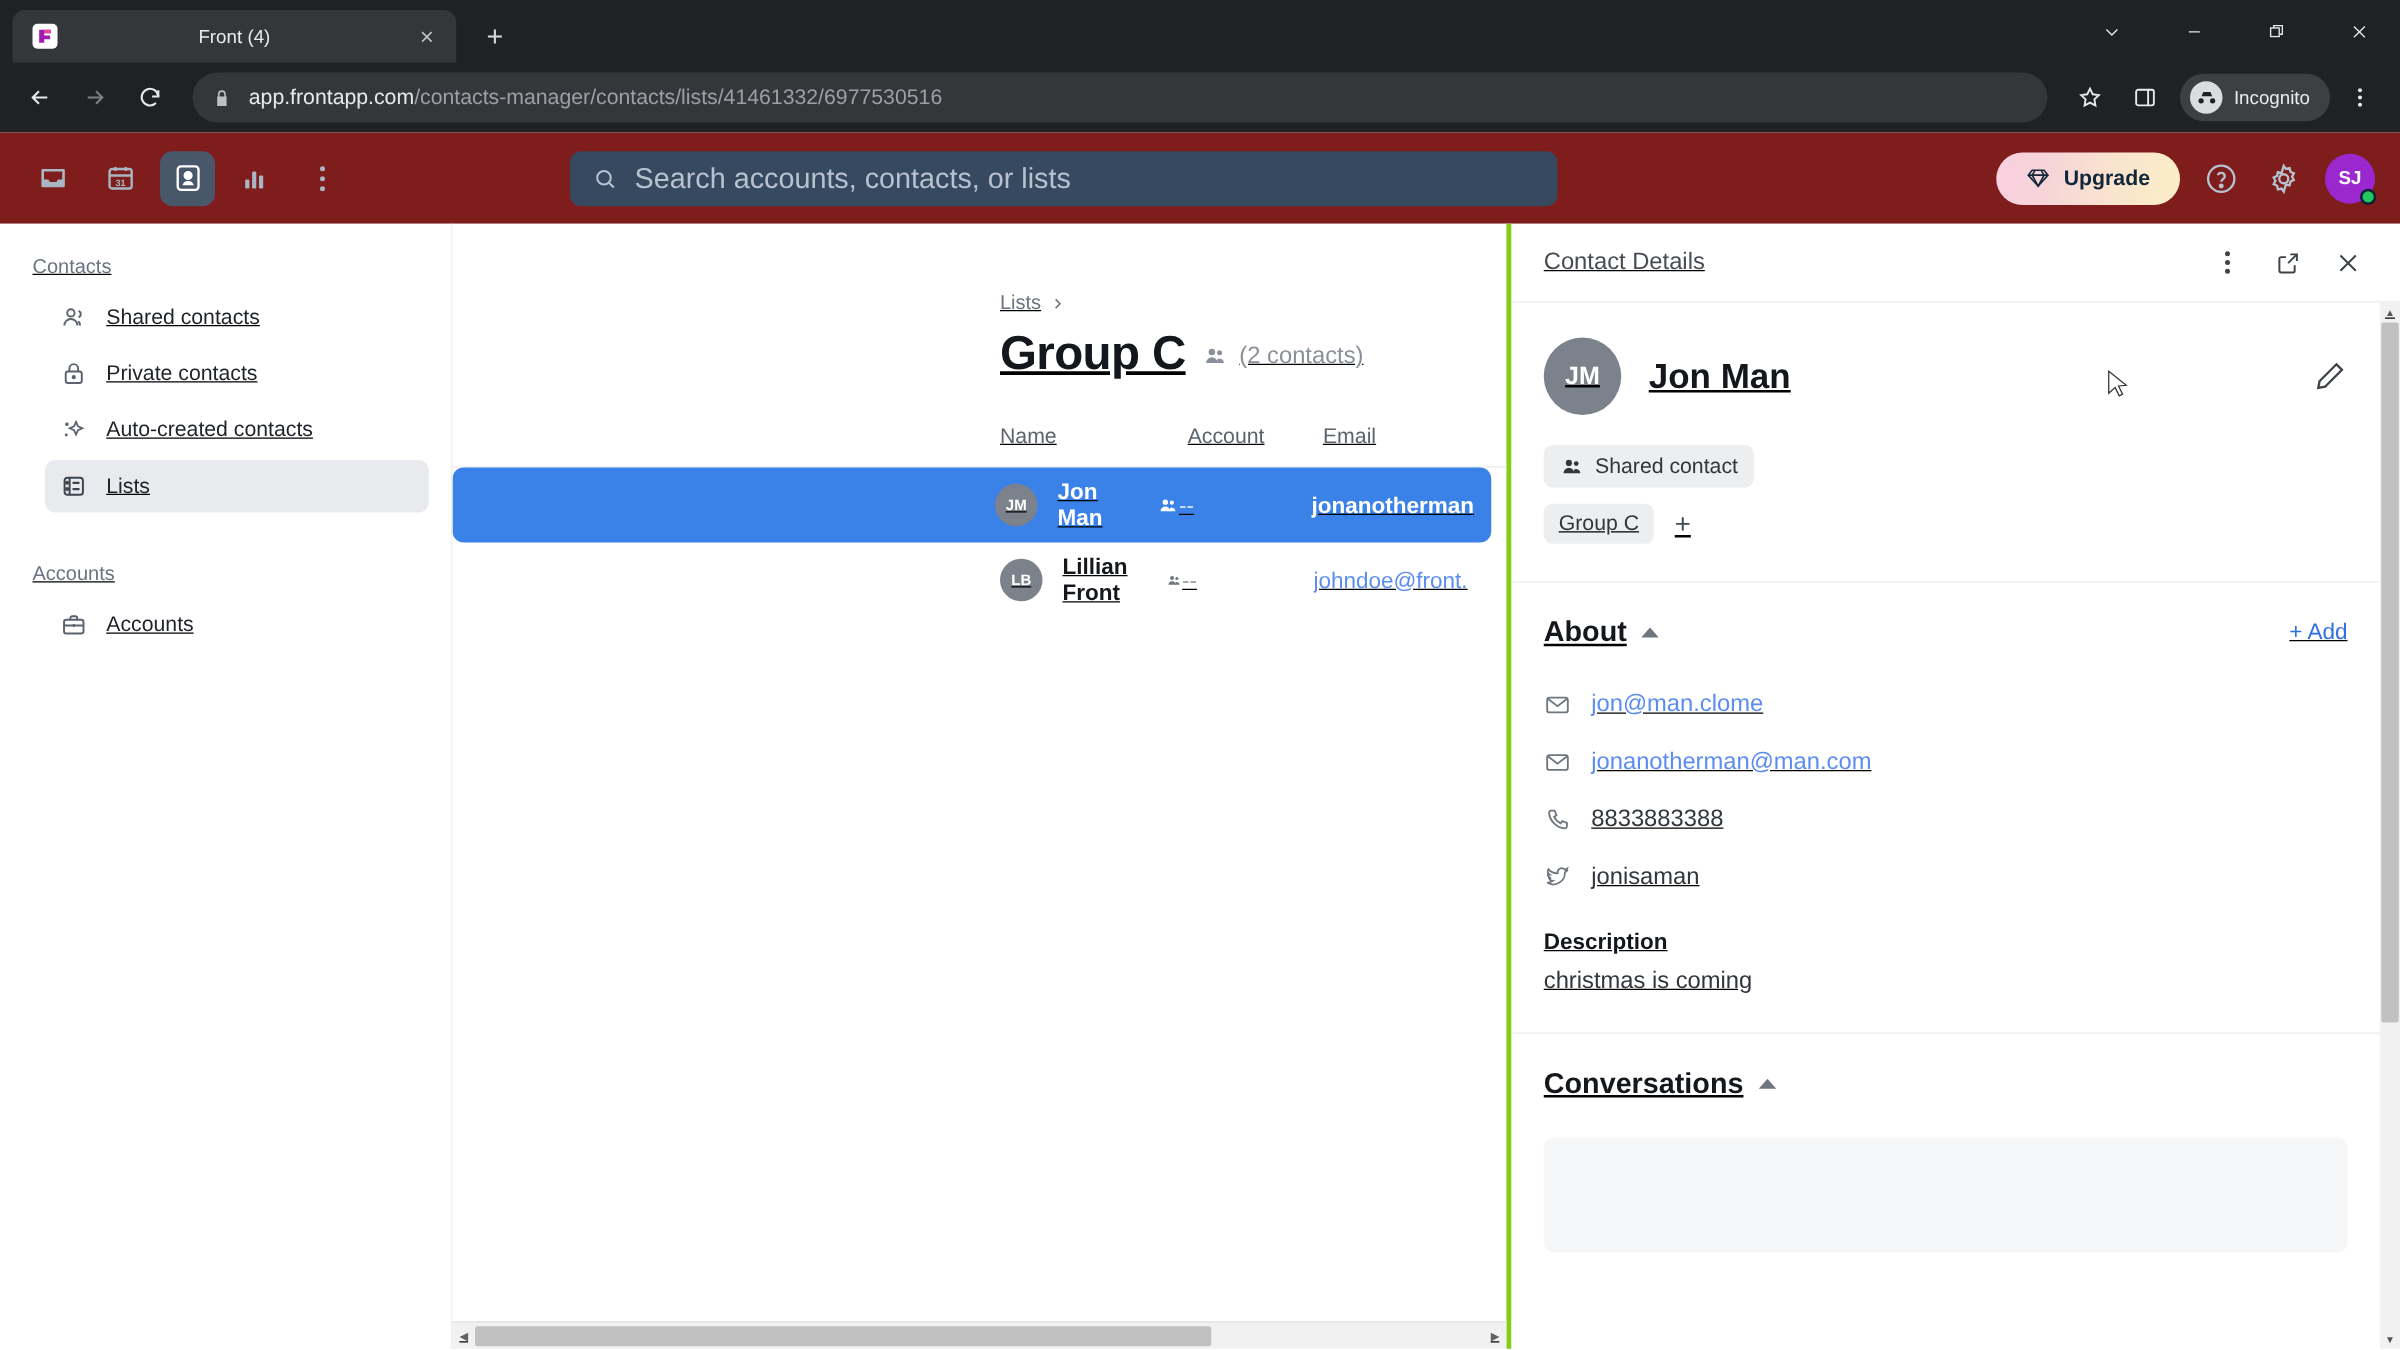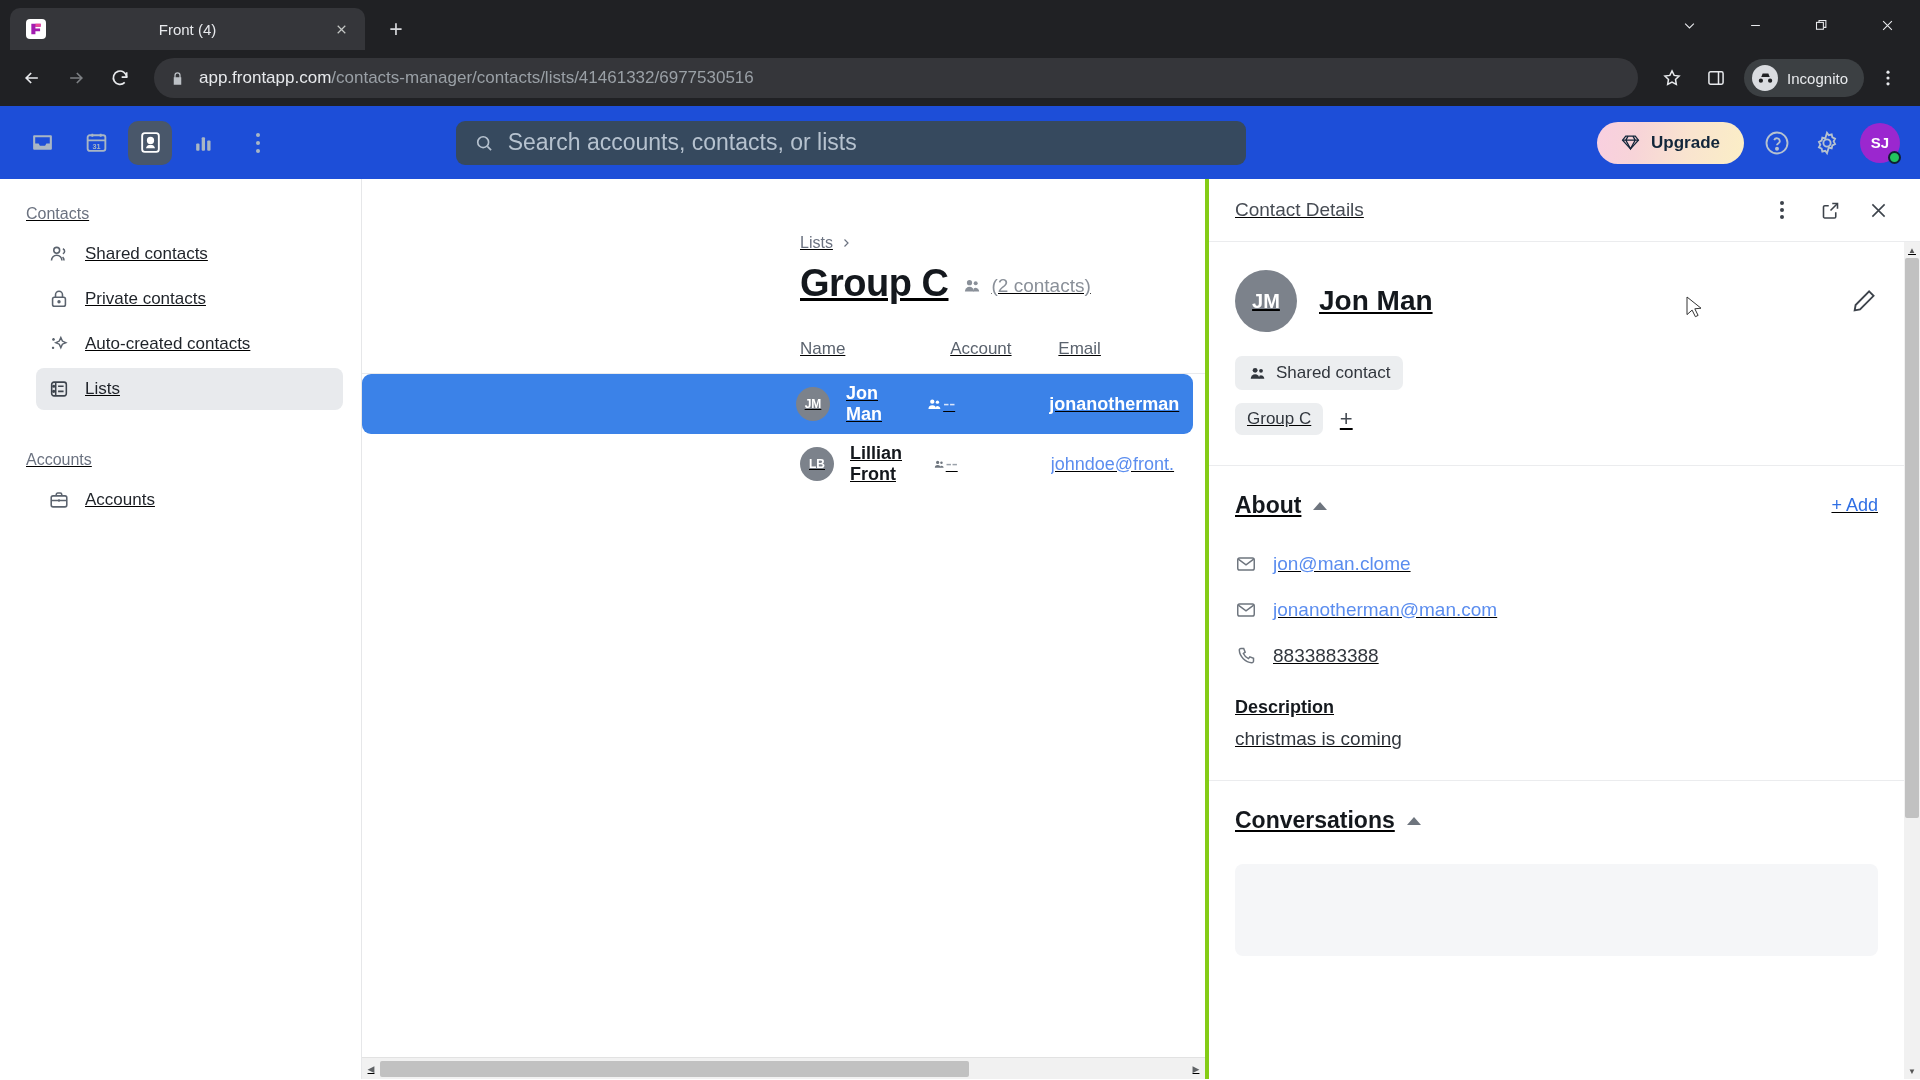--- a/index.html
+++ b/index.html
@@ -75,21 +75,21 @@
   .incognito-avatar {
     width: 26px; height: 26px; border-radius: 50%; background: #dadce0;
     display: flex; align-items: center; justify-content: center;
   }
   .incognito-avatar svg { width: 17px; height: 17px; color: #202124; }
 
   
   #front-app { width: 1920px; height: 973px; display: flex; flex-direction: column; }
 
   .front-nav {
-    height: 73px; background: #1d4ed8; display: flex; align-items: center;
+    height: 73px; background: #7f1d1d; display: flex; align-items: center;
     padding: 16px 20px; flex: 0 0 auto;
   }
   .nav-left { display: flex; align-items: center; gap: 10px; }
   .nav-icon {
     width: 44px; height: 44px; border-radius: 10px;
     display: flex; align-items: center; justify-content: center;
     color: #a9b6c4;
   }
   .nav-icon svg { width: 25px; height: 25px; }
   .nav-icon.active { background: #49576a; color: #ffffff; }
@@ -647,20 +647,26 @@
                     <path d="M3.6 6.6L12 13l8.4-6.4"></path>
                   </svg>
                 <span class="field-link">jonanotherman@man.com</span>
               </div>
               <div class="field">
                 <svg viewBox="0 0 24 24" fill="none" stroke="currentColor" stroke-width="1.6">
                     <path d="M6.5 3.8h3l1.6 4-2 1.5a11.5 11.5 0 005.6 5.6l1.5-2 4 1.6v3a1.8 1.8 0 01-2 1.8C11.5 19 5 12.5 4.7 5.8a1.8 1.8 0 011.8-2z"></path>
                   </svg>
                 <span class="field-text">8833883388</span>
               </div>
+              <div class="field">
+                <svg viewBox="0 0 24 24" fill="none" stroke="currentColor" stroke-width="1.5">
+                    <path d="M21 5.4a7 7 0 01-2.1.7 3.5 3.5 0 001.6-1.9 7.2 7.2 0 01-2.3.9 3.5 3.5 0 00-6 3.2A10 10 0 014 4.7a3.5 3.5 0 001.1 4.7 3.4 3.4 0 01-1.6-.4 3.5 3.5 0 002.8 3.5 3.6 3.6 0 01-1.6.1 3.5 3.5 0 003.3 2.4A7.1 7.1 0 013 16.4a10 10 0 0015.4-8.9A7 7 0 0021 5.4z"></path>
+                  </svg>
+                <span class="field-text">jonisaman</span>
+              </div>
             </div>
 
             <div class="desc-label">Description</div>
             <div class="desc-text">christmas is coming</div>
           </div>
 
           <div class="section-divider"></div>
 
           <div class="section">
             <div class="section-head">

